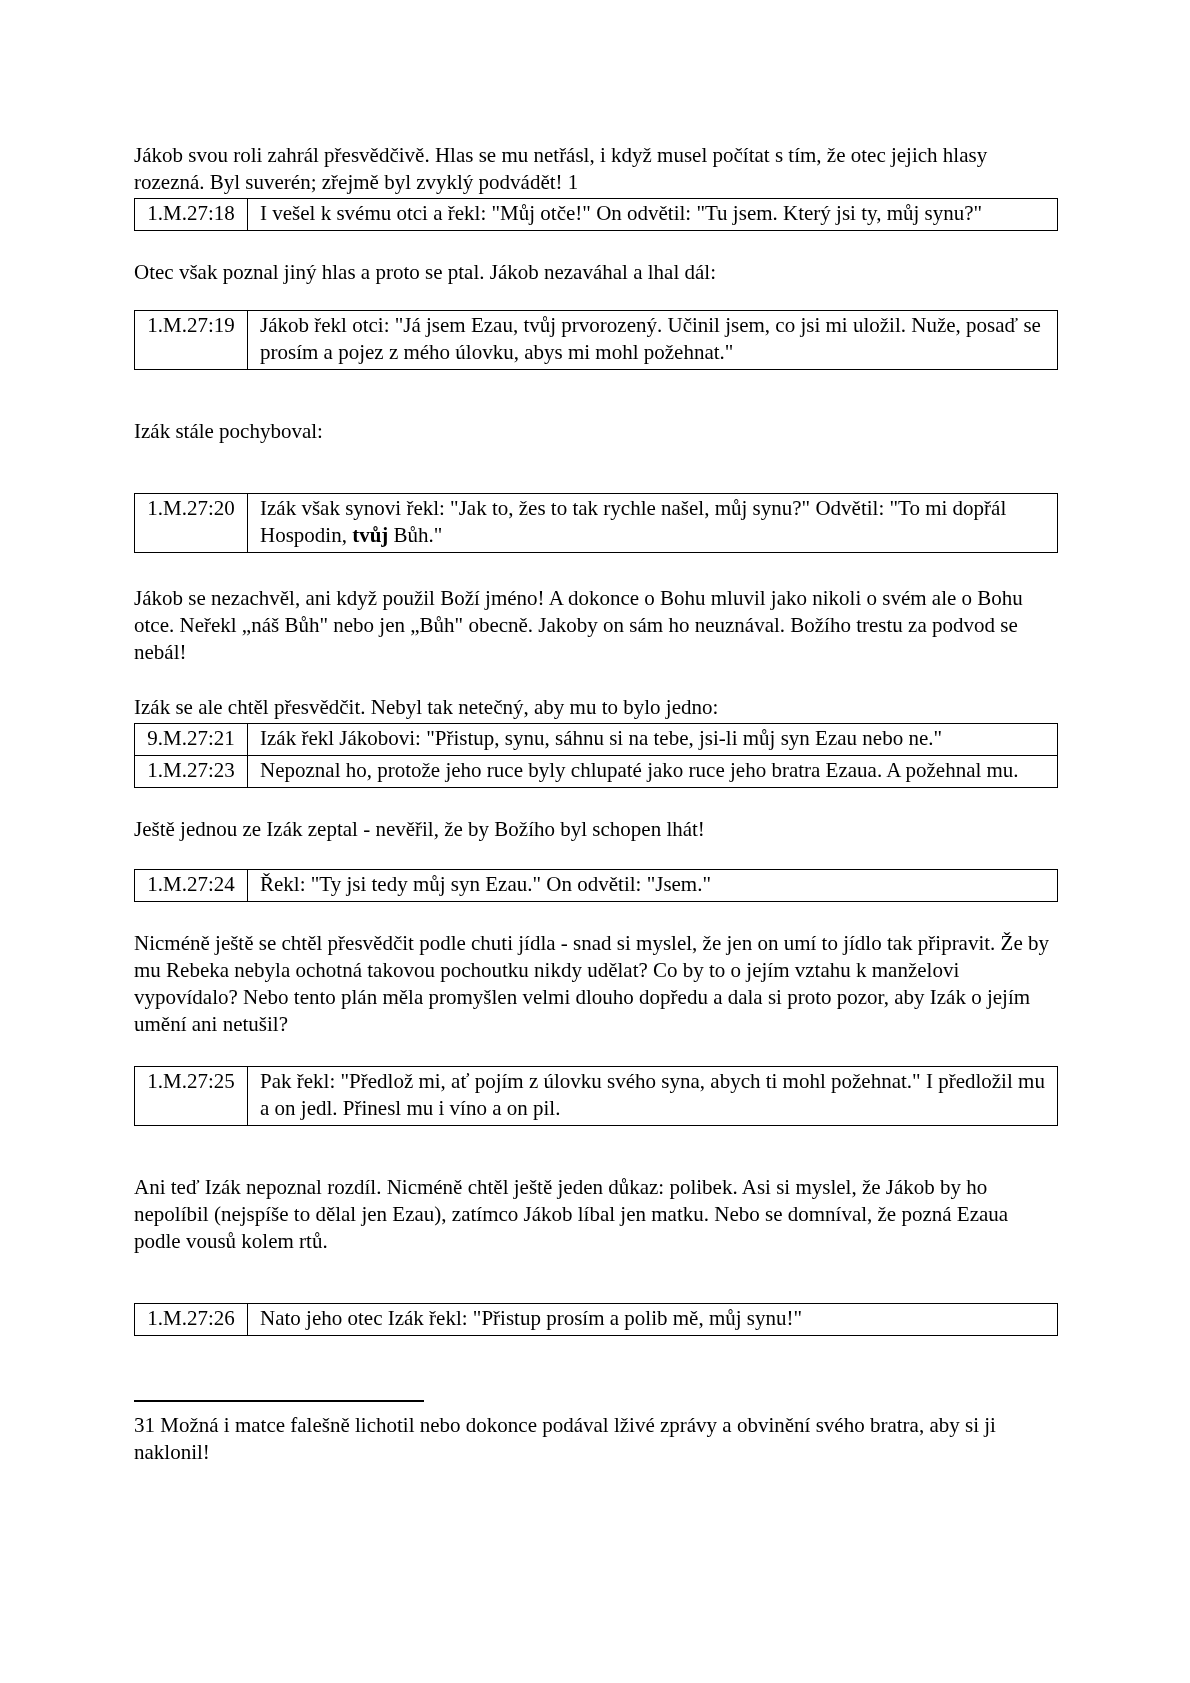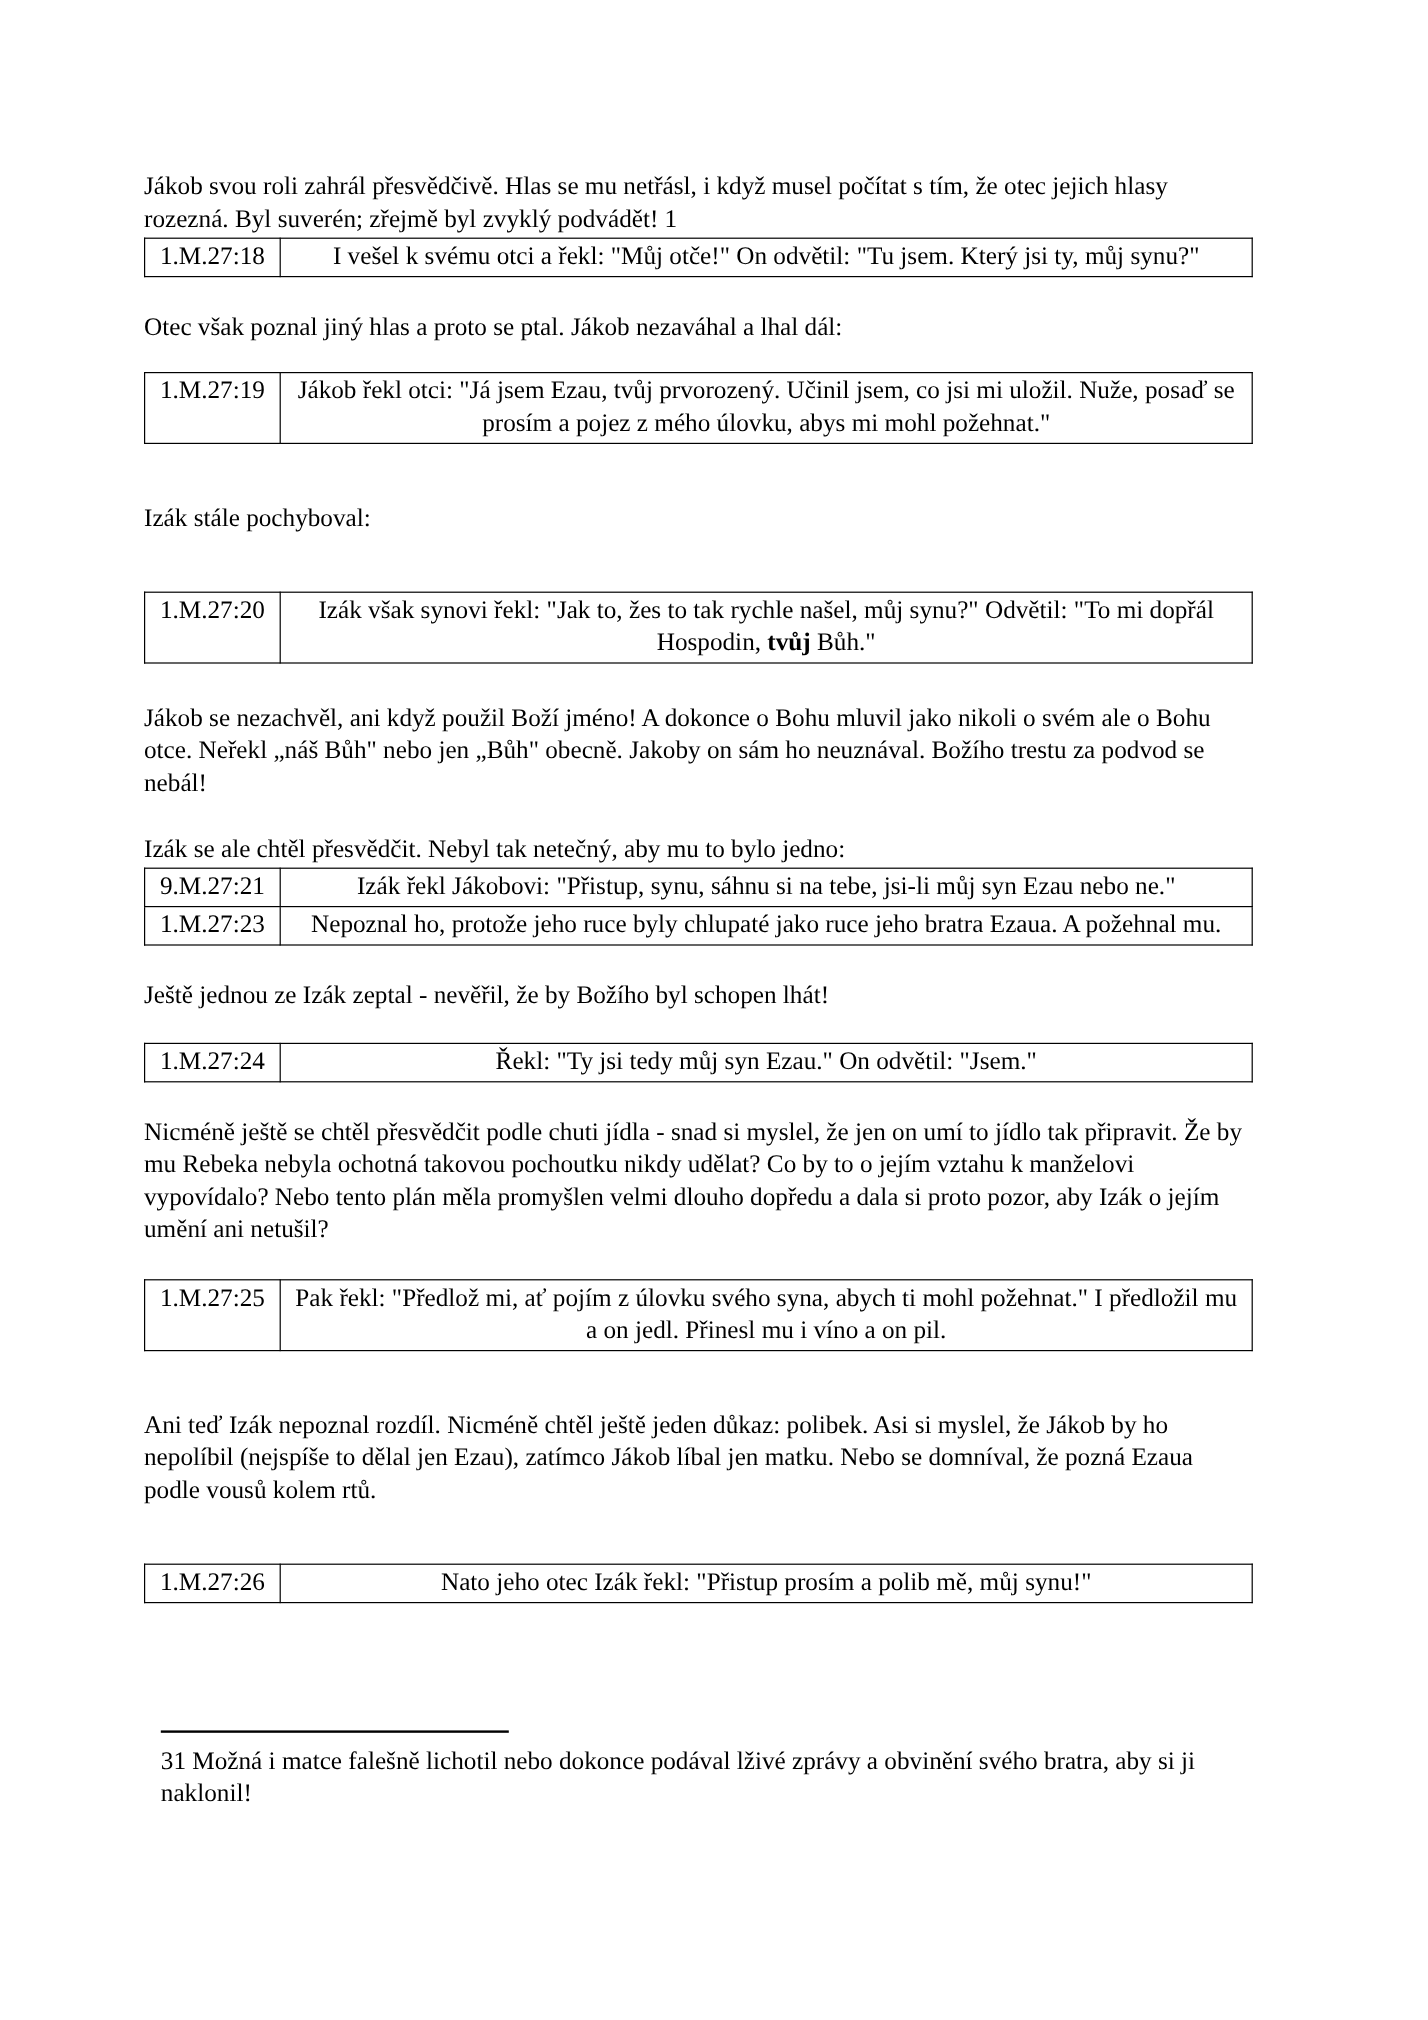--- a/index.html
+++ b/index.html
@@ -12,53 +12,52 @@
     width: 1190px;
     height: 1683px;
     font-family: "Liberation Serif", "DejaVu Serif", serif;
     font-size: 21px;
     line-height: 27px;
     color: #000000;
     overflow: hidden;
   }
   .content {
     position: absolute;
-    left: 120px;
+    left: 134px;
     top: 142px;
     width: 924px;
   }
   p { margin: 0; }
   table.verse {
     border-collapse: collapse;
     width: 100%;
     table-layout: fixed;
   }
   table.verse td {
     border: 1.5px solid #000000;
     vertical-align: top;
     padding: 1px 12px 3px 12px;
-    text-align: center;
   }
   table.verse td.ref {
     width: 104px;
     text-align: center;
     white-space: nowrap;
     padding: 1px 4px 3px 4px;
   }
   .mt2  { margin-top: 2px; }
   .mt24 { margin-top: 24px; }
   .mt26 { margin-top: 26px; }
   .mt28 { margin-top: 28px; }
   .mt30 { margin-top: 48px; }
   .mt32 { margin-top: 32px; }
   b { font-weight: bold; }
   .footnote-area {
     position: absolute;
     left: 134px;
-    top: 1442px;
+    top: 1400px;
     width: 924px;
   }
   .footnote-separator {
     width: 290px;
     height: 0;
     border-top: 2px solid #000000;
     margin-bottom: 10px;
   }
 </style>
 </head>

